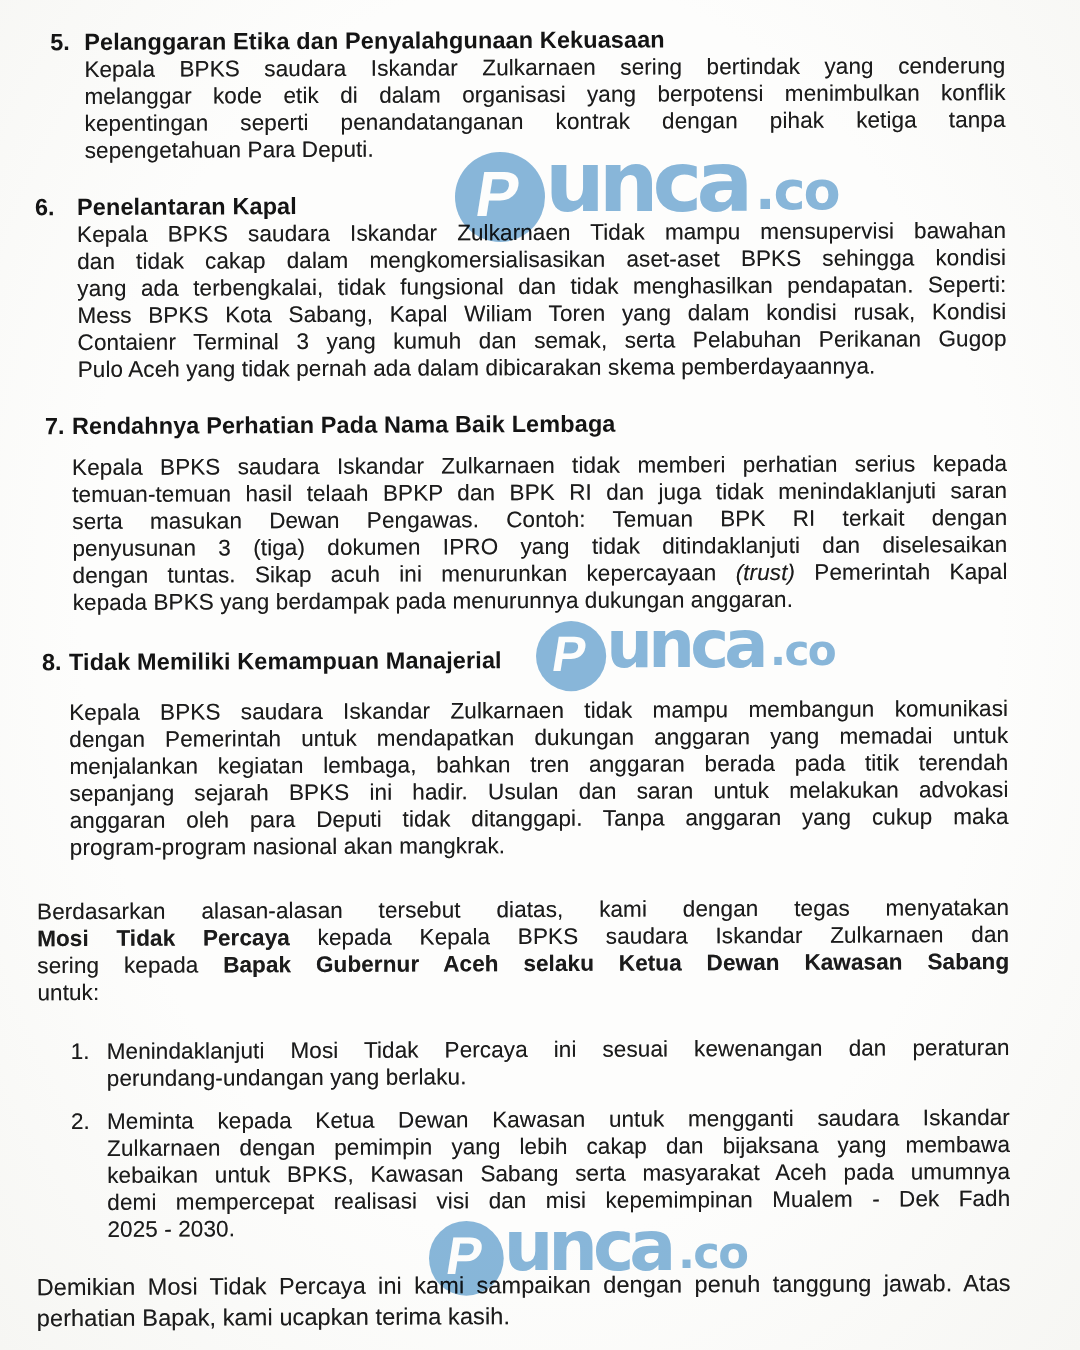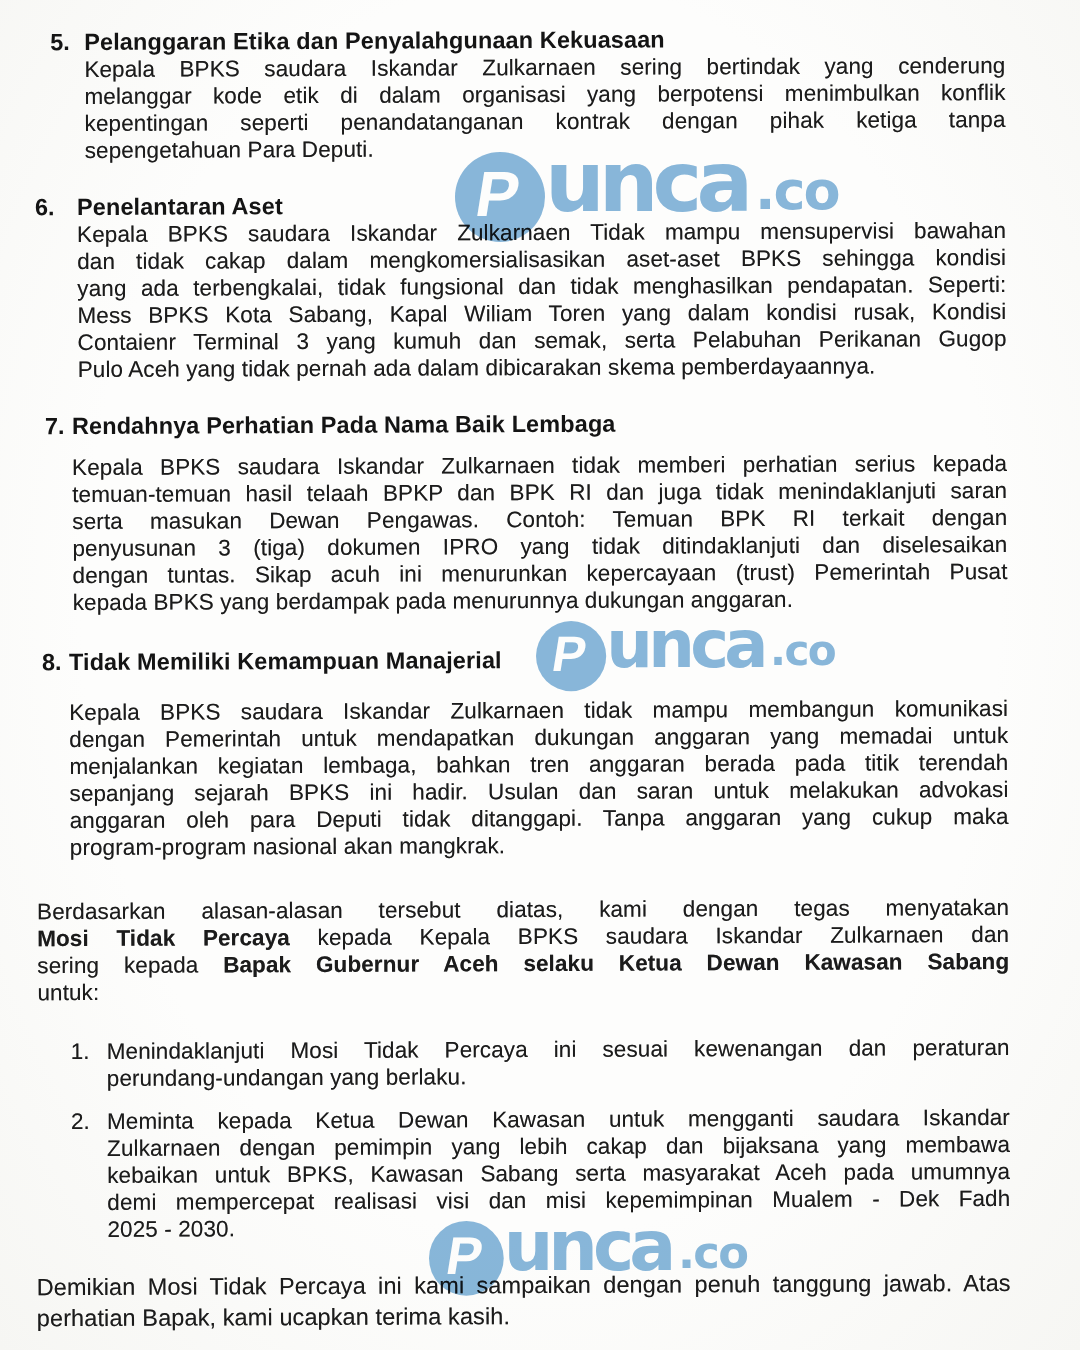--- a/index.html
+++ b/index.html
@@ -41,21 +41,21 @@
   .line {
     font-size: 22.5px;
     line-height: 27px;
     text-align: justify;
     text-align-last: justify;
     letter-spacing: 0.1px;
     text-shadow: 0 0 0.6px rgba(25,25,25,0.45);
   }
   .body .line:last-child { text-align-last: left; }
   .line .b { font-weight: 700; }
-  .line .i { }
+  .line .i { font-style: italic; }
 
   .s5 { --num: 53px; --ind: 87px; margin-top: 0; }
   .s6 { --num: 37px; --ind: 79px; margin-top: 29px; }
   .s7 { --num: 46px; --ind: 73px; margin-top: 29px; }
   .s8 { --num: 42px; --ind: 69px; margin-top: 32px; }
   .s7 .body { margin-top: 14px; }
   .s8 .body { margin-top: 23px; }
 
   .closing { margin-top: 37px; }
   .closing .body { padding-left: 36px; }
@@ -140,40 +140,40 @@
       <div class="body">
           <div class="line">Kepala BPKS saudara Iskandar Zulkarnaen sering bertindak yang cenderung</div>
           <div class="line">melanggar kode etik di dalam organisasi yang berpotensi menimbulkan konflik</div>
           <div class="line">kepentingan seperti penandatanganan kontrak dengan pihak ketiga tanpa</div>
           <div class="line">sepengetahuan Para Deputi.</div>
         </div>
     </section>
 
     <section class="sec s6">
       <span class="num">6.</span>
-      <div class="hrow"><span class="htext">Penelantaran Aset</span></div>
+      <div class="hrow"><span class="htext">Penelantaran Kapal</span></div>
       <div class="body">
           <div class="line">Kepala BPKS saudara Iskandar Zulkarnaen Tidak mampu mensupervisi bawahan</div>
           <div class="line">dan tidak cakap dalam mengkomersialisasikan aset-aset BPKS sehingga kondisi</div>
           <div class="line">yang ada terbengkalai, tidak fungsional dan tidak menghasilkan pendapatan. Seperti:</div>
           <div class="line">Mess BPKS Kota Sabang, Kapal Wiliam Toren yang dalam kondisi rusak, Kondisi</div>
           <div class="line">Contaienr Terminal 3 yang kumuh dan semak, serta Pelabuhan Perikanan Gugop</div>
           <div class="line">Pulo Aceh yang tidak pernah ada dalam dibicarakan skema pemberdayaannya.</div>
         </div>
     </section>
 
     <section class="sec s7">
       <span class="num">7.</span>
       <div class="hrow"><span class="htext">Rendahnya Perhatian Pada Nama Baik Lembaga</span></div>
       <div class="body">
           <div class="line">Kepala BPKS saudara Iskandar Zulkarnaen tidak memberi perhatian serius kepada</div>
           <div class="line">temuan-temuan hasil telaah BPKP dan BPK RI dan juga tidak menindaklanjuti saran</div>
           <div class="line">serta masukan Dewan Pengawas. Contoh: Temuan BPK RI terkait dengan</div>
           <div class="line">penyusunan 3 (tiga) dokumen IPRO yang tidak ditindaklanjuti dan diselesaikan</div>
-          <div class="line"><span>dengan tuntas. Sikap acuh ini menurunkan kepercayaan </span><span class="i">(trust)</span><span> Pemerintah Pusat</span></div>
+          <div class="line"><span>dengan tuntas. Sikap acuh ini menurunkan kepercayaan </span><span class="i">(trust)</span><span> Pemerintah Kapal</span></div>
           <div class="line">kepada BPKS yang berdampak pada menurunnya dukungan anggaran.</div>
         </div>
     </section>
 
     <section class="sec s8">
       <span class="num">8.</span>
       <div class="hrow"><span class="htext">Tidak Memiliki Kemampuan Manajerial</span></div>
       <div class="body">
           <div class="line">Kepala BPKS saudara Iskandar Zulkarnaen tidak mampu membangun komunikasi</div>
           <div class="line">dengan Pemerintah untuk mendapatkan dukungan anggaran yang memadai untuk</div>

